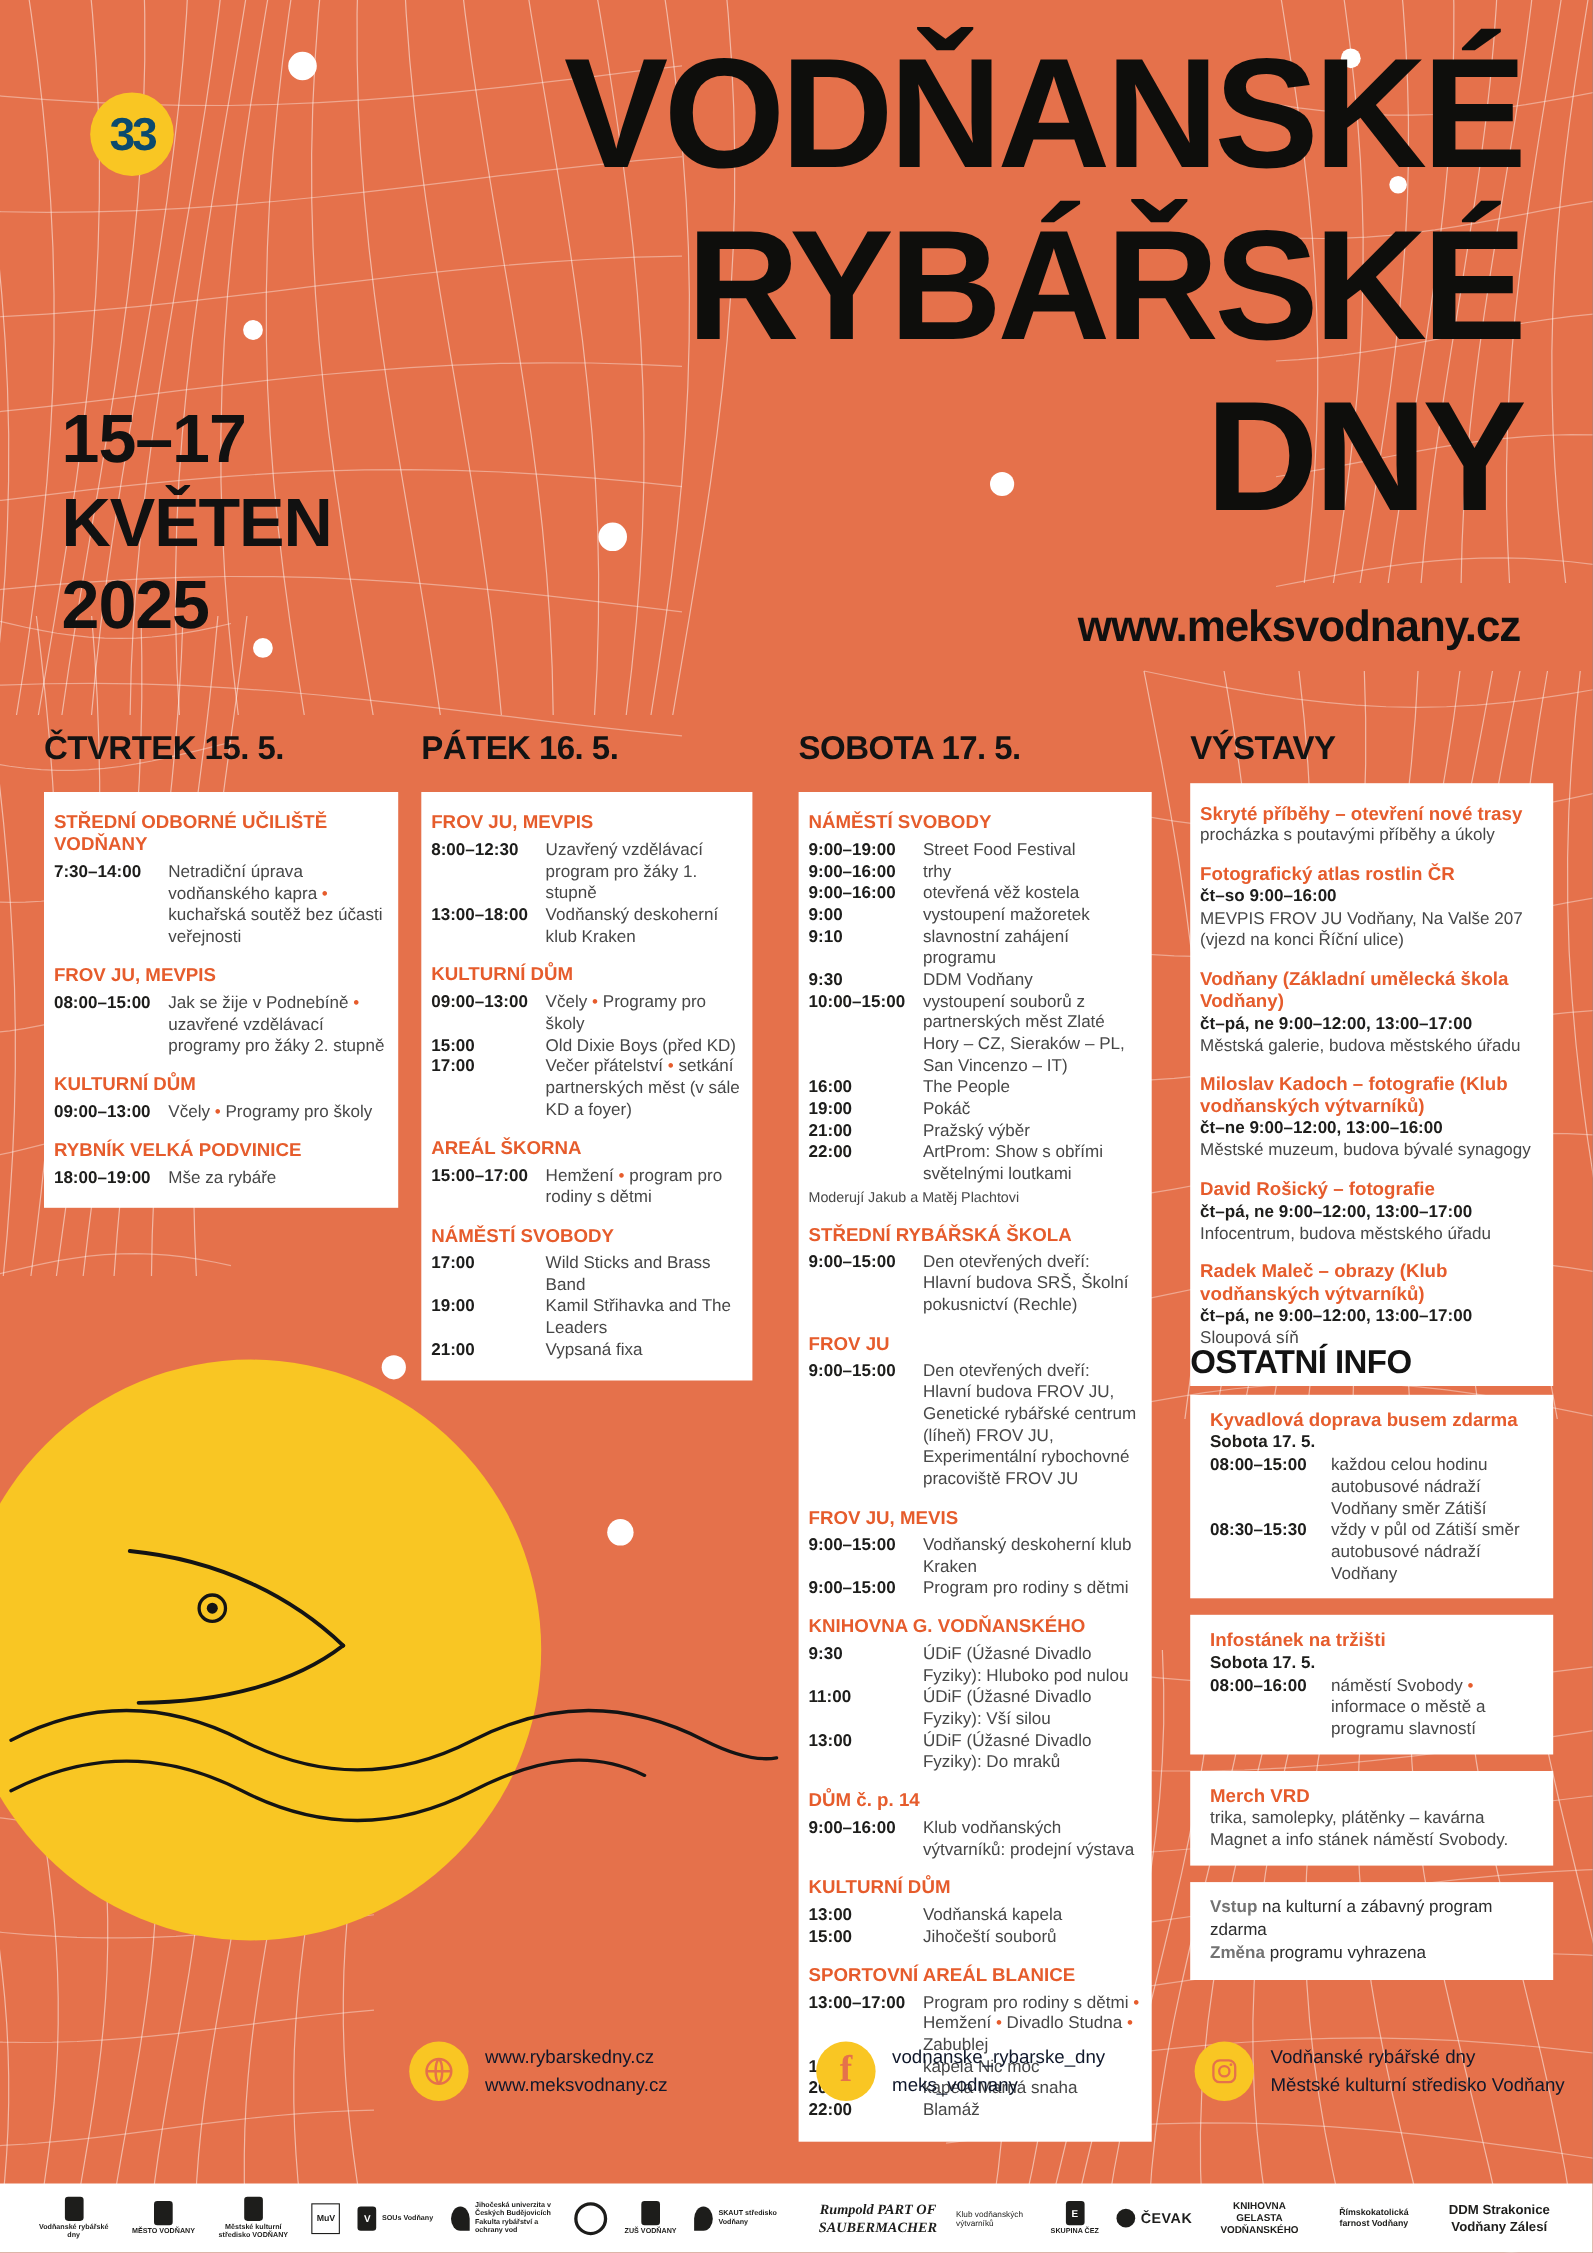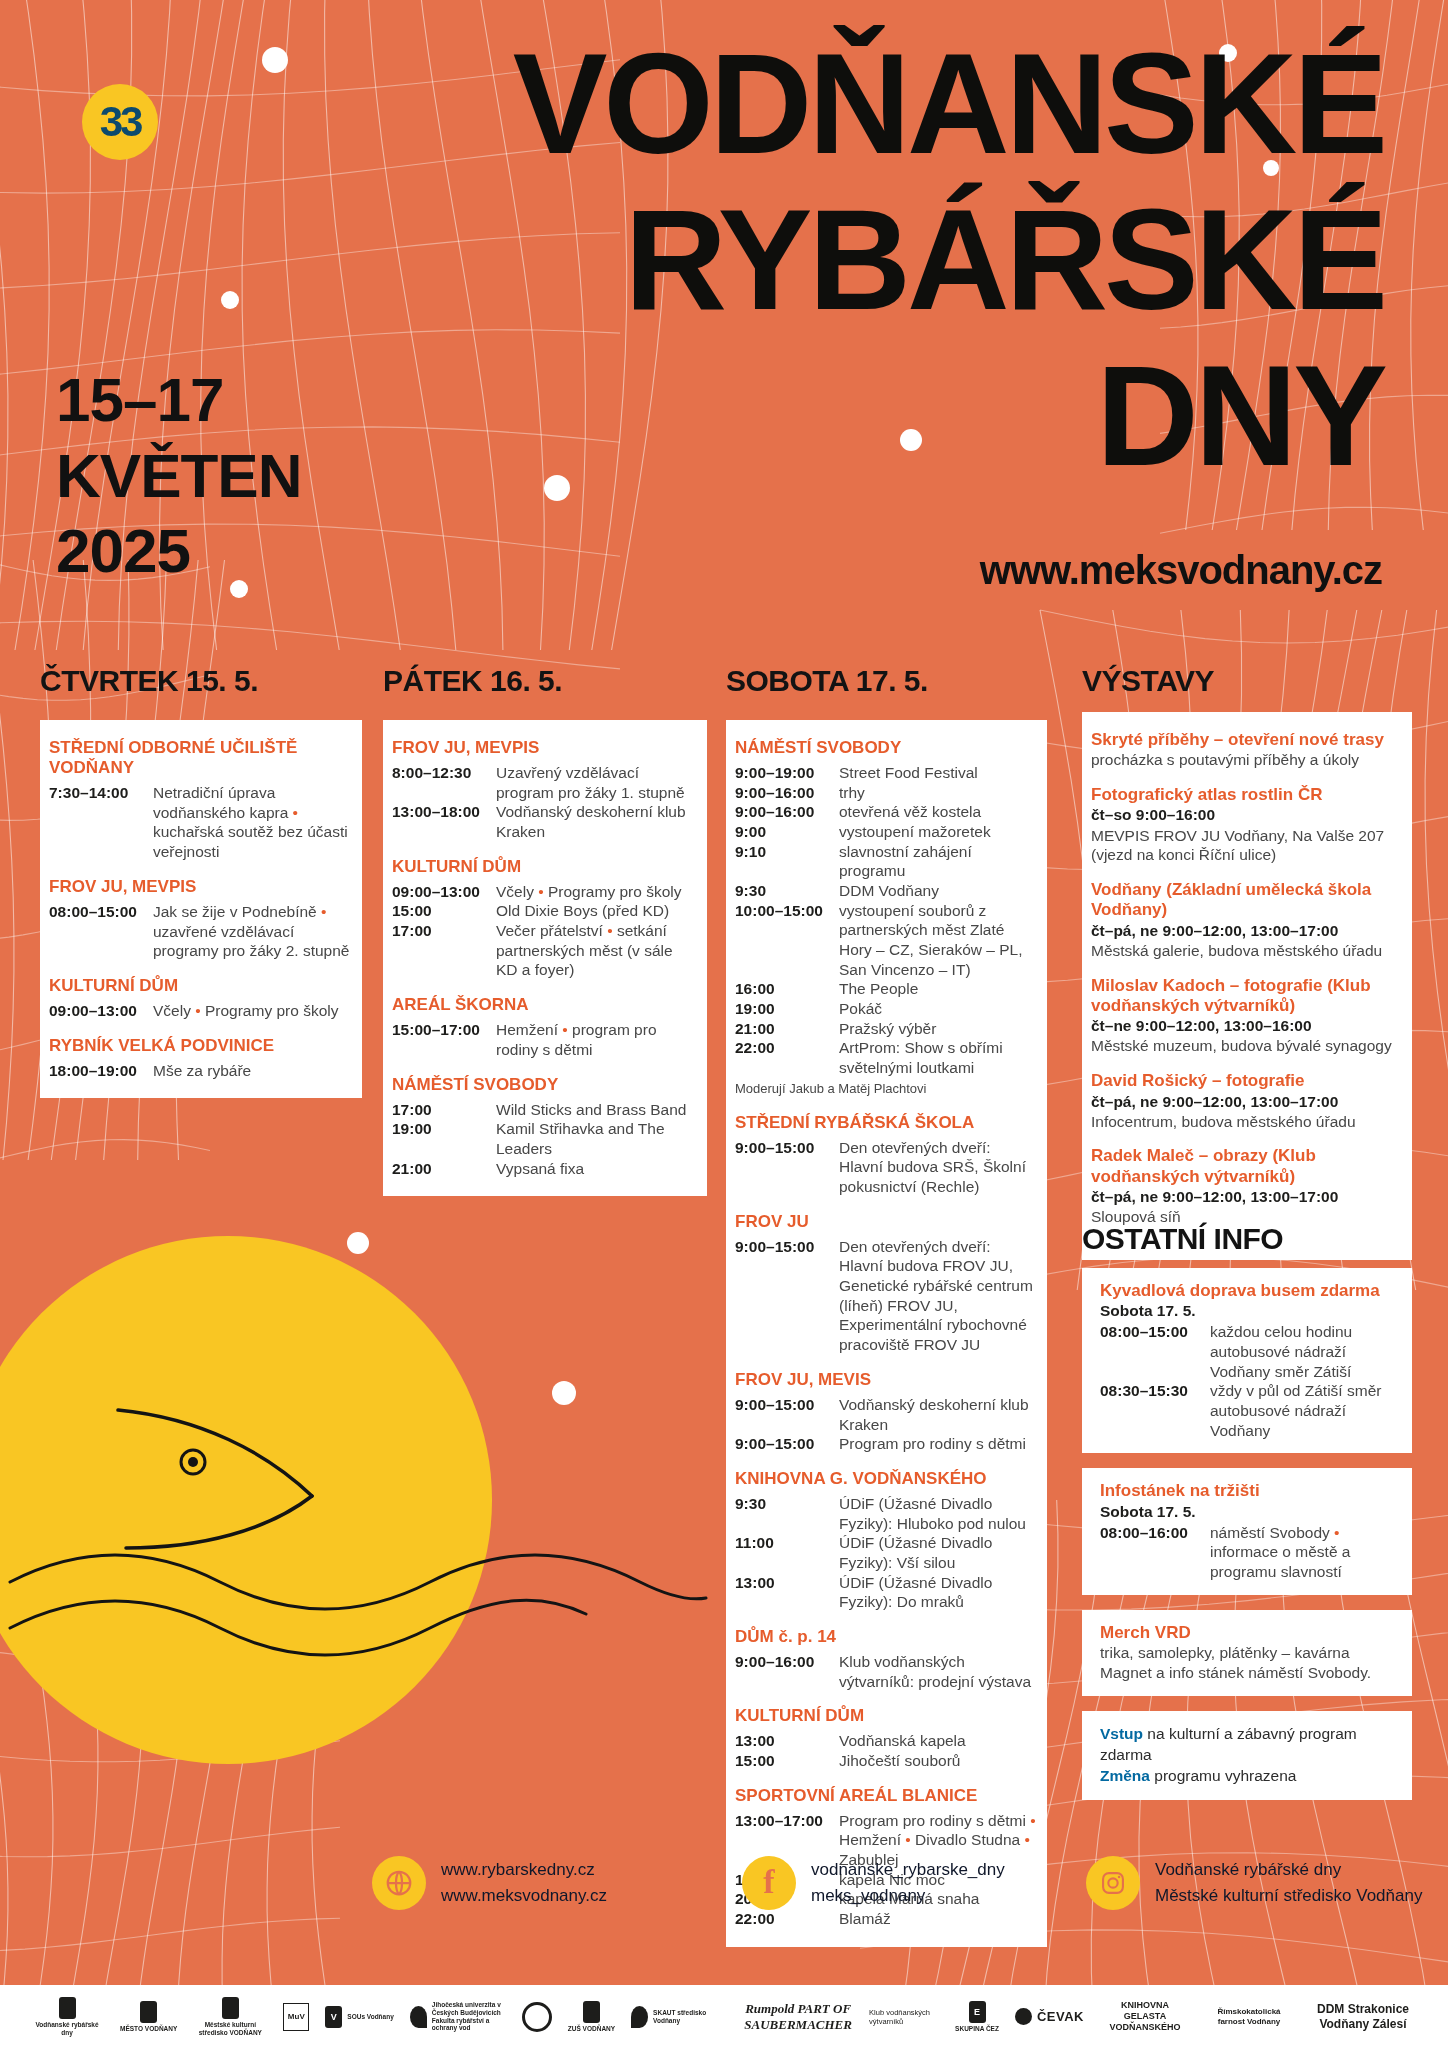--- a/index.html
+++ b/index.html
@@ -22,21 +22,21 @@
   #title{position:absolute;right:64px;top:26px;text-align:right;color:#0e0e0c;
     font-size:142px;font-weight:bold;line-height:1.1;letter-spacing:-4px;}
   #website{position:absolute;right:66px;top:548px;color:#101010;font-size:40px;font-weight:bold;letter-spacing:-1px;}
   
   #date{position:absolute;left:56px;top:362px;color:#111;font-size:62px;font-weight:bold;line-height:1.22;letter-spacing:-1px;}
   
   .col{position:absolute;top:664px;}
   .col-header{font-size:30px;font-weight:bold;color:#131313;margin-bottom:22px;letter-spacing:-0.5px;}
   .box{background:var(--box);padding:18px 9px;box-sizing:border-box;}
   .col-thu{left:40px;width:322px;}  .col-thu .box{min-height:338px;}
-  .col-fri{left:383px;width:324px;} .col-fri .box{min-height:445px;}
+  .col-fri{left:383px;width:301px;} .col-fri .box{min-height:445px;}
   .col-sat{left:726px;width:321px;} .col-sat .box{min-height:1075px;}
   .col-vys{left:1082px;width:330px;} .col-vys .col-header{margin-bottom:14px;}
   .col-vys .box{min-height:470px;}
   .venue{color:var(--accent);font-weight:bold;font-size:17px;line-height:1.18;margin:15px 0 5px;}
   .section:first-child .venue{margin-top:0;}
   .ev-row{display:flex;}
   .time{flex:0 0 104px;font-weight:bold;color:var(--time);font-size:15.5px;line-height:1.27;}
   .desc{flex:1;color:var(--desc);font-size:15.5px;line-height:1.27;}
   .blt{color:var(--accent);}
   .note{color:var(--desc);font-size:13px;line-height:1.3;margin-top:3px;}
@@ -47,21 +47,21 @@
   .exh-place{color:var(--desc);font-size:15.5px;line-height:1.27;}
   
   #ostatni-header{position:absolute;left:1082px;top:1222px;}
   #ostatni-boxes{position:absolute;left:1082px;top:1268px;width:330px;display:flex;flex-direction:column;gap:15px;}
   .info-box{background:var(--box);padding:13px 18px;}
   .info-title{color:var(--accent);font-weight:bold;font-size:17px;line-height:1.2;}
   .info-sub{color:var(--time);font-weight:bold;font-size:15.5px;line-height:1.35;}
   .info-box .time{flex-basis:110px;}
   .info-text{color:var(--desc);font-size:15.5px;line-height:1.3;margin-top:16px;}
   .plain-line{color:#2c2c2c;font-size:15.5px;line-height:1.35;}
-  .plain-line b{color:#0369a1;}
+  .plain-line b{color:#737373;}
   
   #big-circle{position:absolute;left:-36px;top:1236px;width:528px;height:528px;border-radius:50%;background:var(--yellow);}
   #fish{position:absolute;left:0;top:1380px;}
   
   .soc{position:absolute;top:1856px;display:flex;align-items:center;gap:15px;}
   .soc-icon{width:54px;height:54px;border-radius:50%;background:var(--yellow);display:flex;align-items:center;justify-content:center;flex:0 0 54px;}
   .soc-icon svg{display:block;}
   .soc-icon .fb{color:var(--bg);font-size:34px;font-weight:bold;font-family:"Liberation Serif",serif;margin-top:-3px;}
   .soc-lines{color:#0f172a;font-size:17px;line-height:1.55;font-weight:500;}
   

